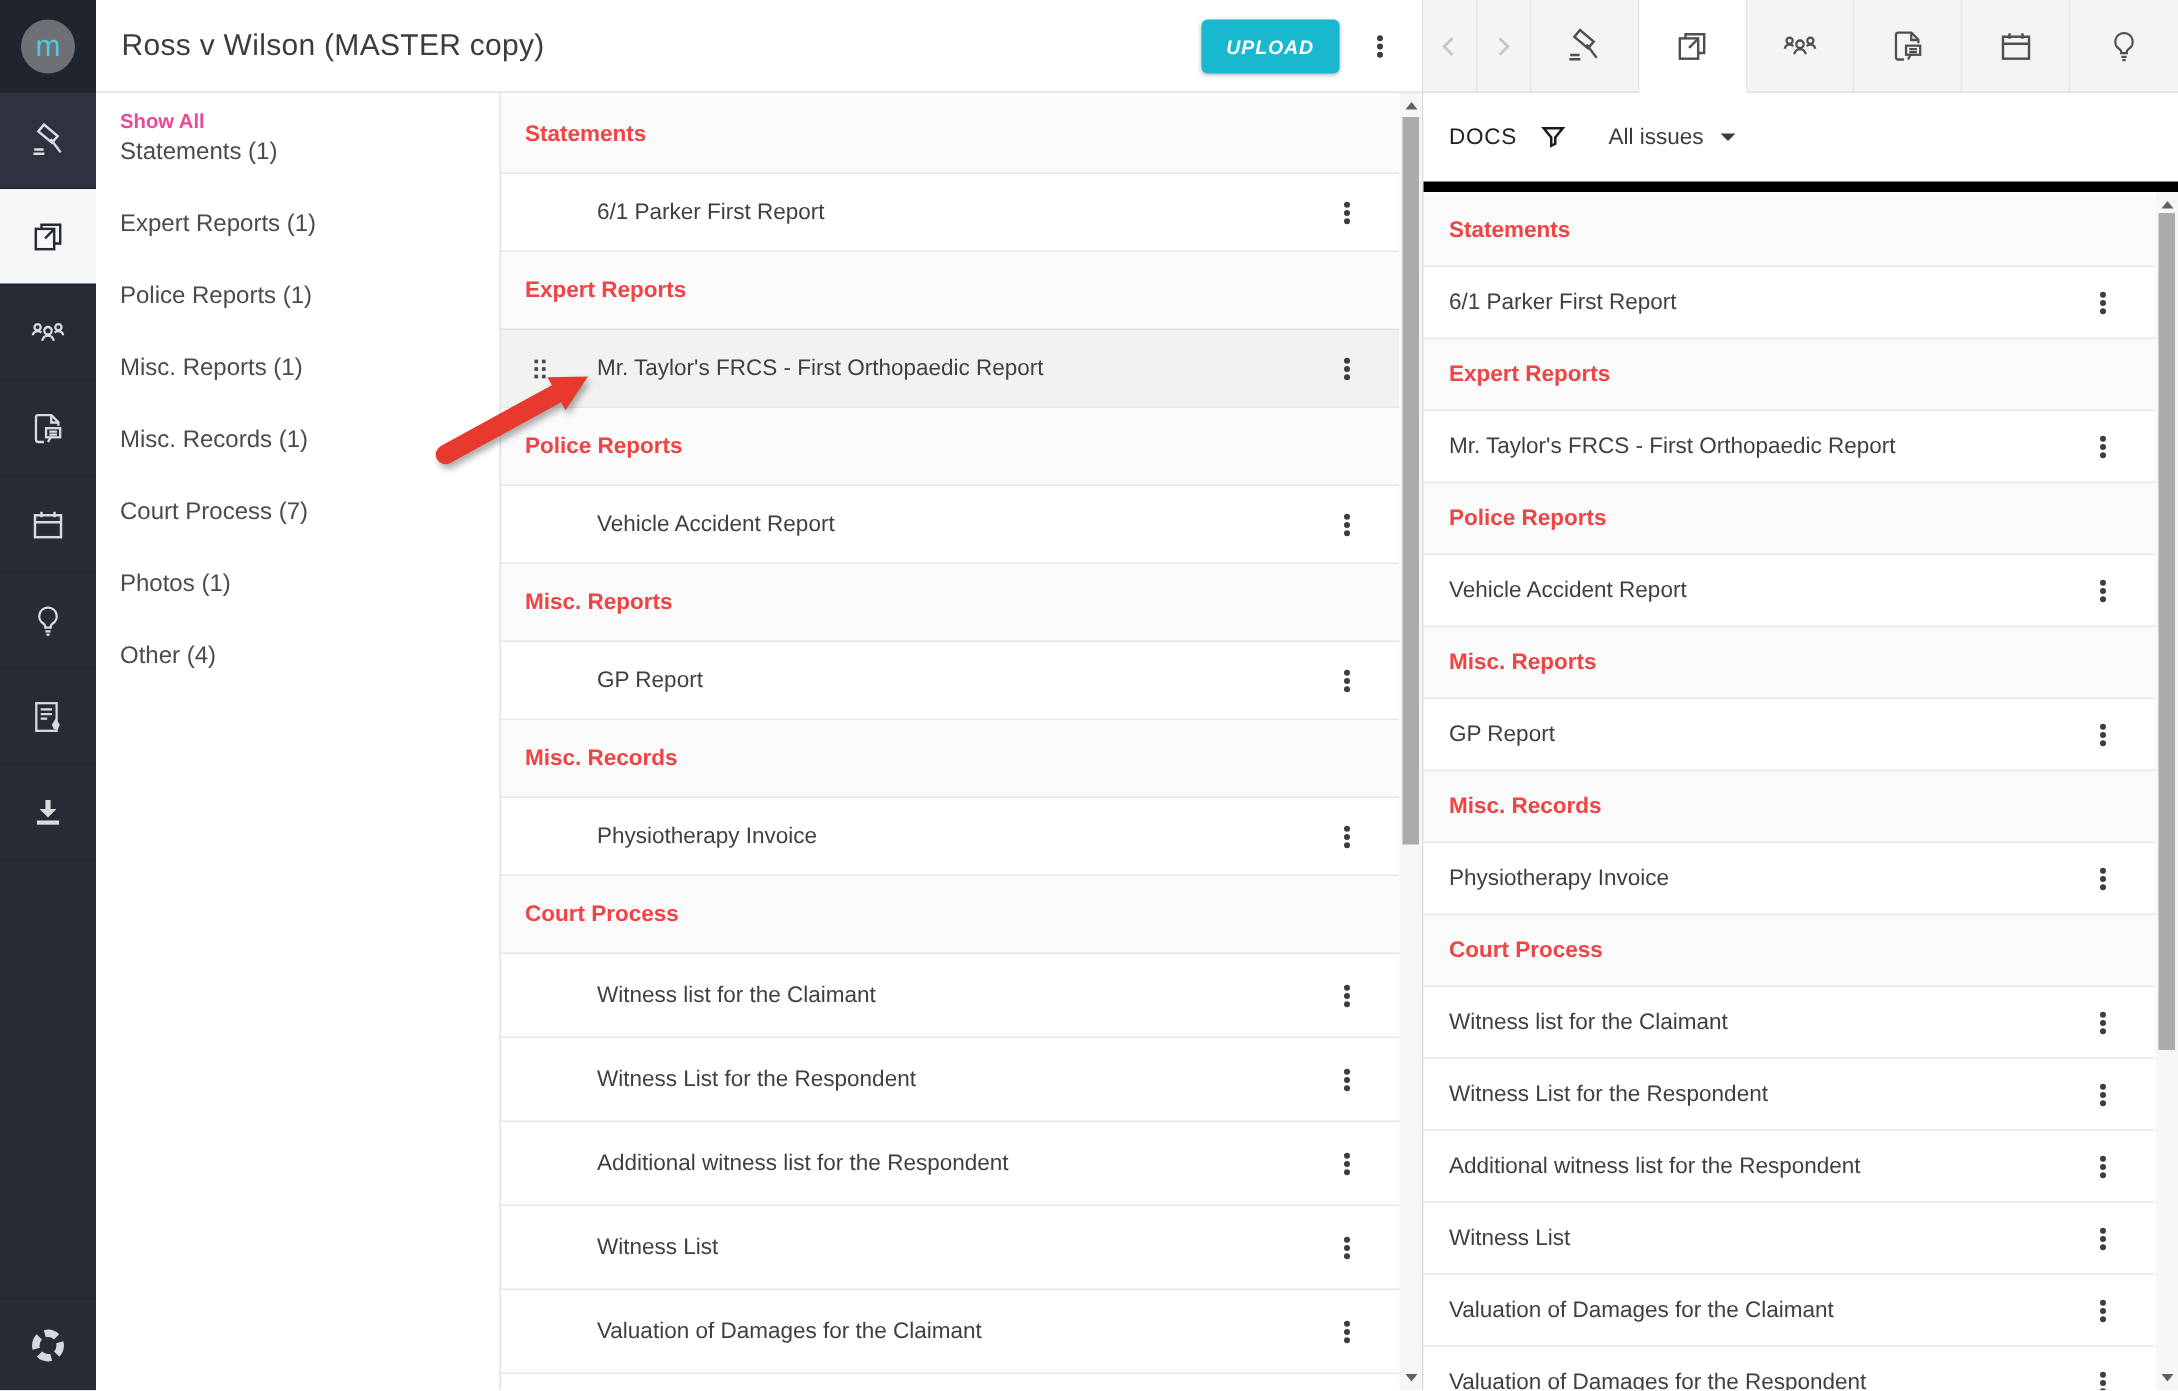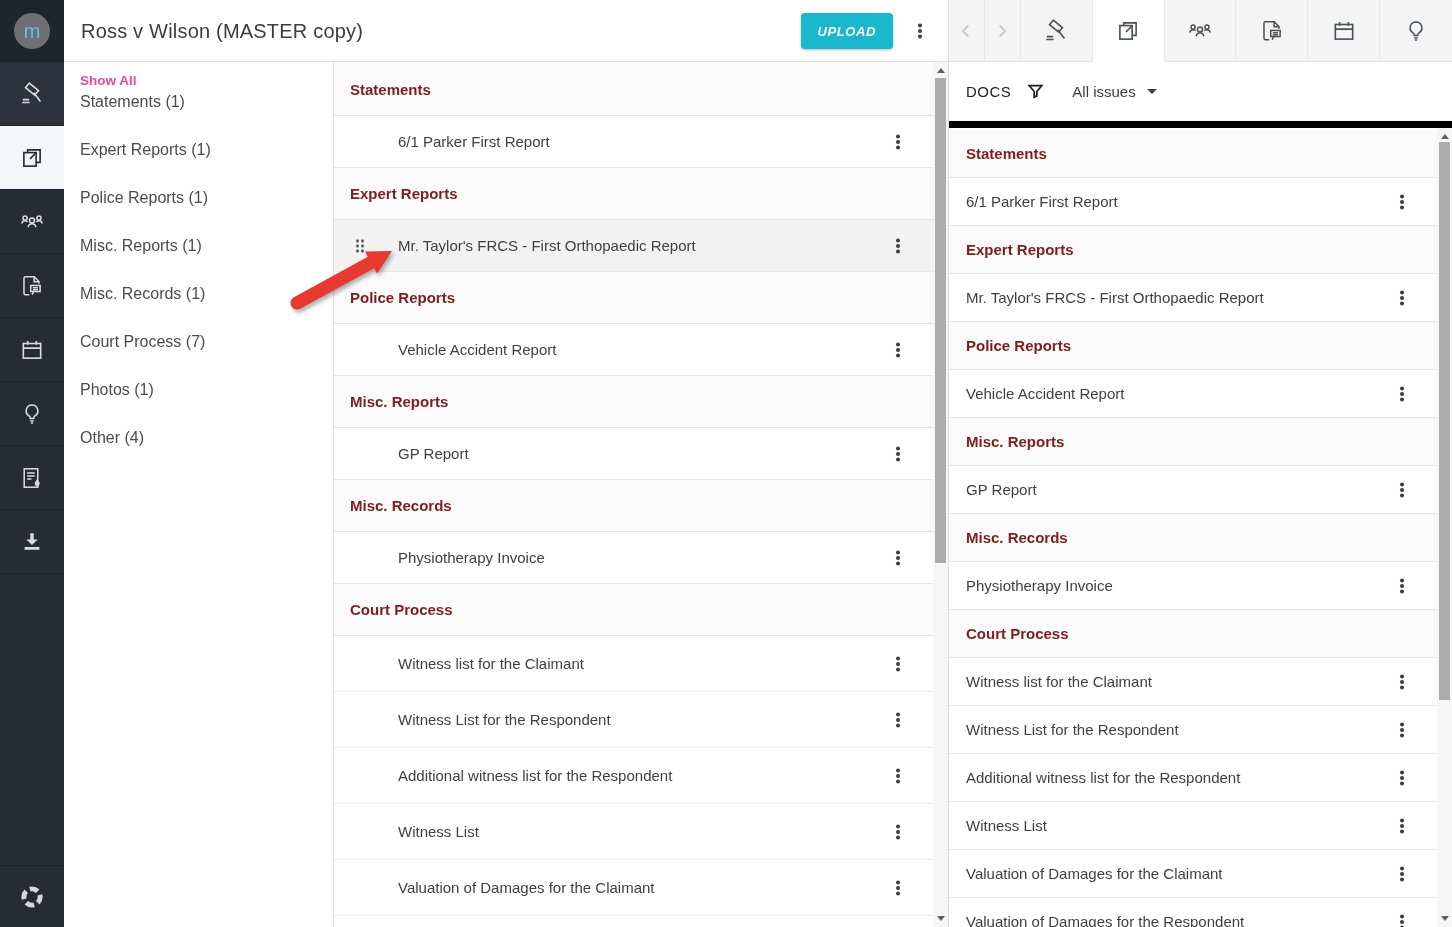--- a/index.html
+++ b/index.html
@@ -39,21 +39,21 @@
              font-size:16px; color:#4b4b4b; cursor:pointer; }
   .show-all { margin-top:5px; padding-left:16px; height:26px; display:flex; align-items:center;
               font-size:13.5px; font-weight:bold; color:#ec4899; cursor:pointer; }
 
   
   .doc-panel { position:absolute; left:333px; top:62px; width:615px; height:865px;
                border-left:1px solid #e0e0e0; background:#fff; }
   .doc-list { position:absolute; left:0; top:0; right:15px; bottom:0; padding-top:2px; overflow:hidden; }
   .sec-header { height:52px; background:#fafafa; border-bottom:1px solid #e4e4e4;
                 display:flex; align-items:center; padding:0 16px;
-                font-weight:bold; font-size:15px; color:#7f1d1d; }
+                font-weight:bold; font-size:15px; color:#ef4444; }
   .doc-row { position:relative; height:52px; border-bottom:1px solid #e8e8e8; background:#fff;
              display:flex; align-items:center; padding-left:64px; padding-right:48px;
              font-size:15px; color:#3f3f3f; cursor:pointer; }
   .doc-list .section:last-child .doc-row { height:56px; }
   .doc-row.hl { background:#f2f2f2; }
   .doc-row .kebab { position:absolute; right:33px; top:50%; transform:translateY(-50%); }
   .drag { position:absolute; left:21px; top:50%; transform:translateY(-50%);
           width:10px; height:15px;
           background-image:radial-gradient(circle, #4a4a4a 1.3px, transparent 1.5px);
           background-size:5px 5px; cursor:grab; }

